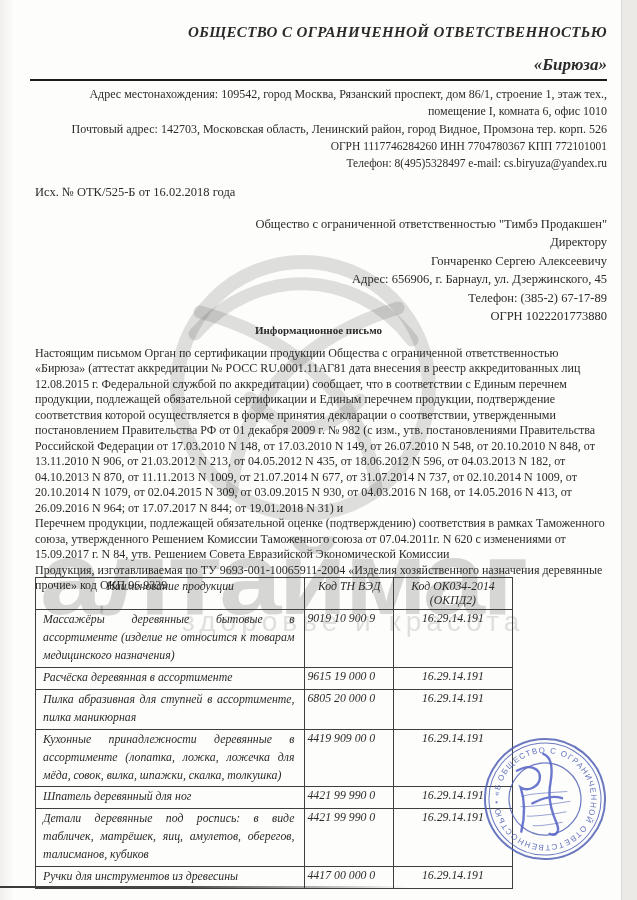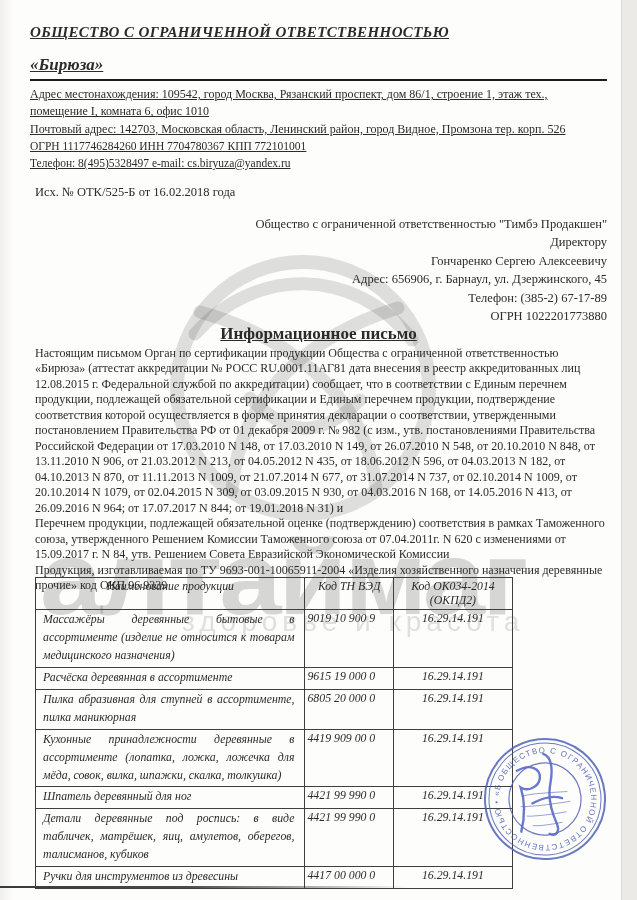--- a/index.html
+++ b/index.html
@@ -26,31 +26,31 @@
     letter-spacing:-3px; color:rgba(60,60,60,0.20);
     transform:scaleY(0.92); transform-origin:top left;
   }
   .wm-tagline {
     left:182px; top:606px;
     font-family:"Liberation Sans","DejaVu Sans",sans-serif;
     font-size:28px; letter-spacing:5px; color:rgba(70,70,70,0.16);
   }
   
   .layer { position:absolute; z-index:1; }
-  .header-block { left:30px; top:24px; width:577px; text-align:left;text-decoration:underline; }
+  .header-block { left:30px; top:24px; width:577px; text-align:right; }
   .org1 { font-size:15px; font-weight:bold; font-style:italic; letter-spacing:.4px; }
   .org2 { font-size:17px; font-weight:bold; font-style:italic; margin-top:14px; }
   .header-rule { border:none; border-top:2px solid #1c1c1c; margin:4px 0 5px 0; }
   .addr { font-size:12px; line-height:1.45; }
   .reg { font-size:11.5px; line-height:1.45; }
   .ref-line { left:35px; top:185px; font-size:12.5px; }
   .recipient { right:30px; top:215px; width:430px; text-align:right;
     font-size:12.5px; line-height:1.47; }
   .letter-title { left:30px; top:324px; width:577px; text-align:center;
-    font-size:17px; font-weight:bold;text-decoration:underline; }
+    font-size:11px; font-weight:bold; }
   .body-text { left:35px; top:346px; width:576px; font-size:12px; line-height:1.29; }
   .body-text p { margin:0; }
   
   .prod-table-wrap { left:35px; top:577px; width:478px;font-style:italic; }
   table.prod { border-collapse:collapse; width:100%; font-size:11.8px; background:transparent; }
   table.prod th, table.prod td { border:1px solid #3f3f3f; vertical-align:top; }
   table.prod th { font-weight:normal; text-align:center; line-height:1.15; padding:2px 4px; }
   td.c-name { width:338px; text-align:justify; line-height:1.52; padding:1px 10px 2px 7px; }
   td.c-code { width:95px; text-align:left; padding:1px 2px; white-space:nowrap; }
   td.c-okpd { width:141px; text-align:center; padding:1px 2px; }

